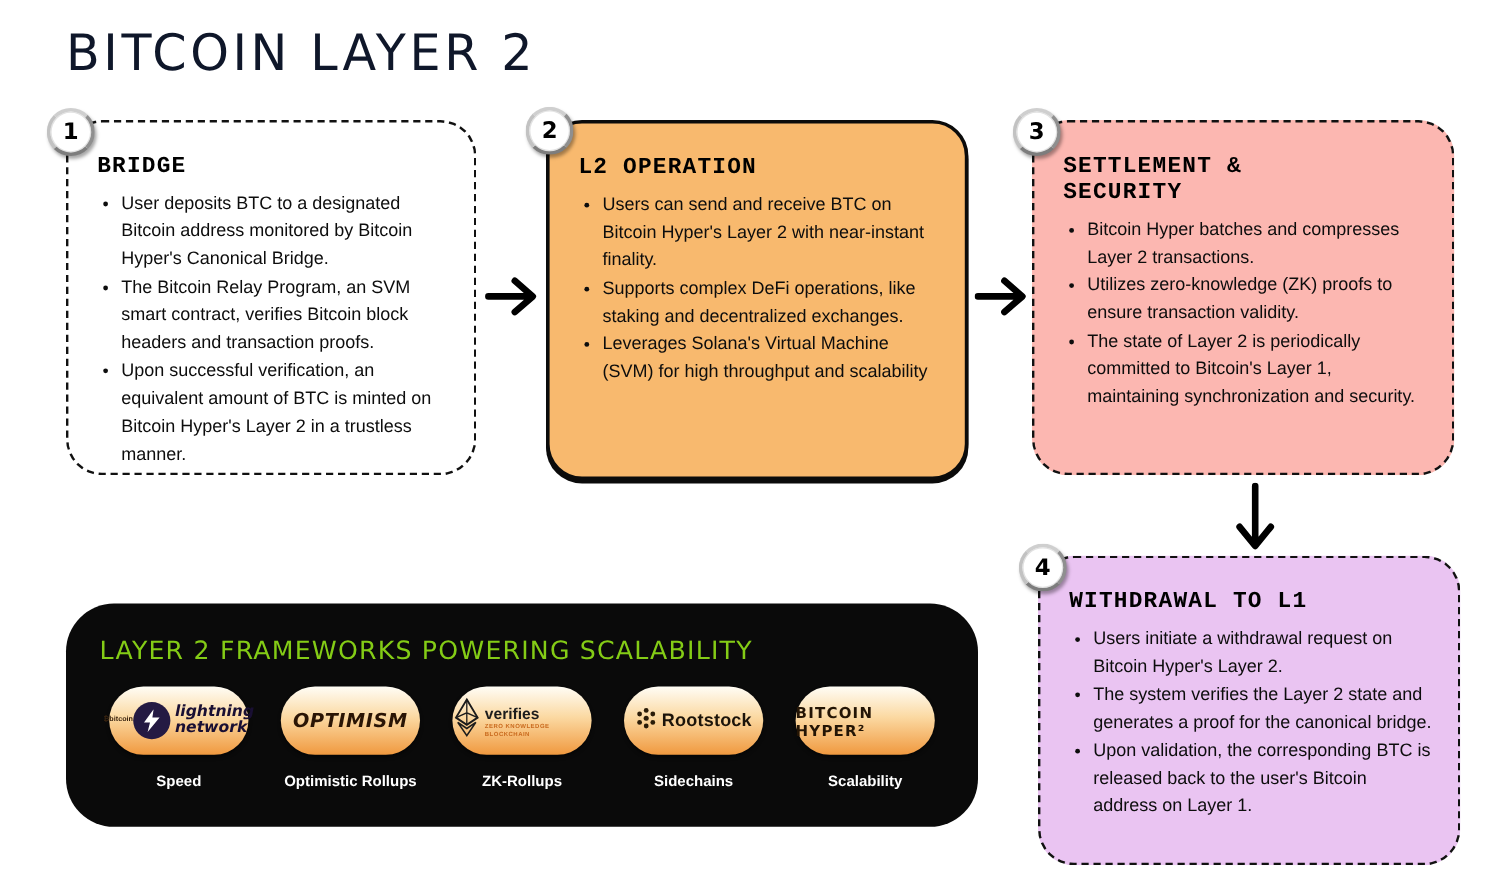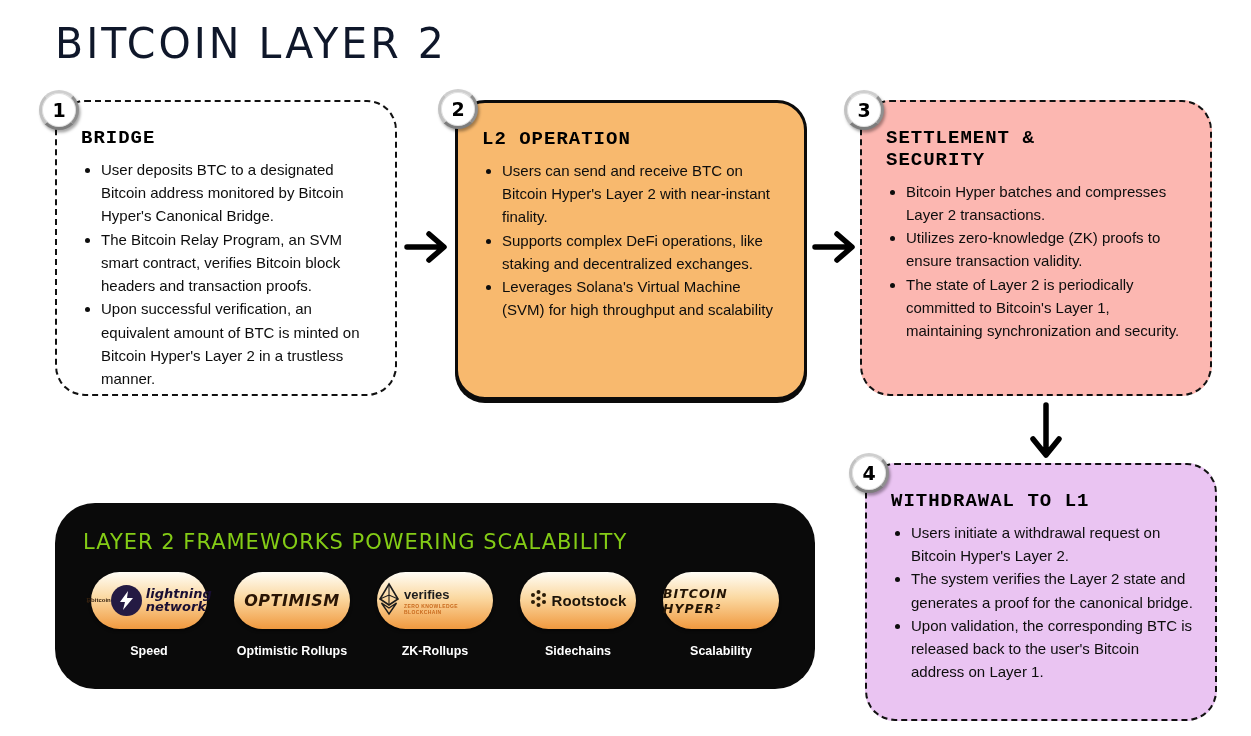--- a/index.html
+++ b/index.html
@@ -58,21 +58,21 @@
   .ln-text { font-family:"DejaVu Sans",sans-serif; font-style:italic; font-weight:800;
     font-size:13px; line-height:0.95; color:#190f33; }
   .optimism-logo { font-family:"DejaVu Sans",sans-serif; font-style:italic; font-weight:800;
     font-size:16px; letter-spacing:0.5px; color:#2a1505; }
   .zk-row { display:flex; align-items:center; gap:3px; }
   .zk-text { font-weight:800; font-size:13px; color:#1c1c1c; }
   .zk-sub { font-size:5px; font-weight:700; color:#c96a1e; letter-spacing:0.4px; margin-top:1px; }
   .rs-row { display:flex; align-items:center; gap:3px; }
   .rs-text { font-weight:800; font-size:15px; color:#1c140a; letter-spacing:0.2px; }
   .hyper-logo { font-family:"DejaVu Sans",sans-serif; font-weight:800; font-size:12.5px;
-    letter-spacing:1px; color:#241505;font-style:italic; }
+    letter-spacing:1px; color:#241505; }
 </style>
 </head>
 <body>
 
 <div class="canvas">
 
   <h1 class="main-title">BITCOIN LAYER 2</h1>
 
   <div class="step-box box-dashed" style="left:55px; top:100px; width:342px; height:296px;">
     <div class="badge" style="left:-18px; top:-12px;">1</div>

